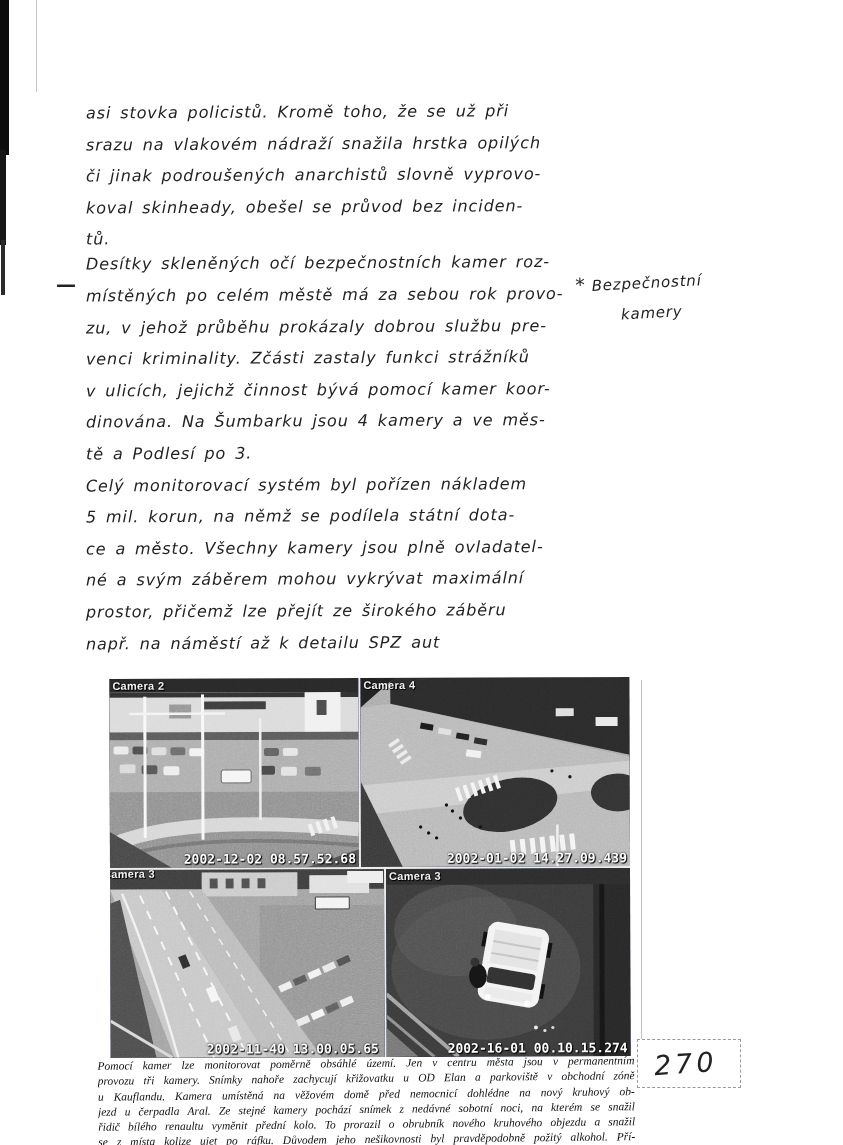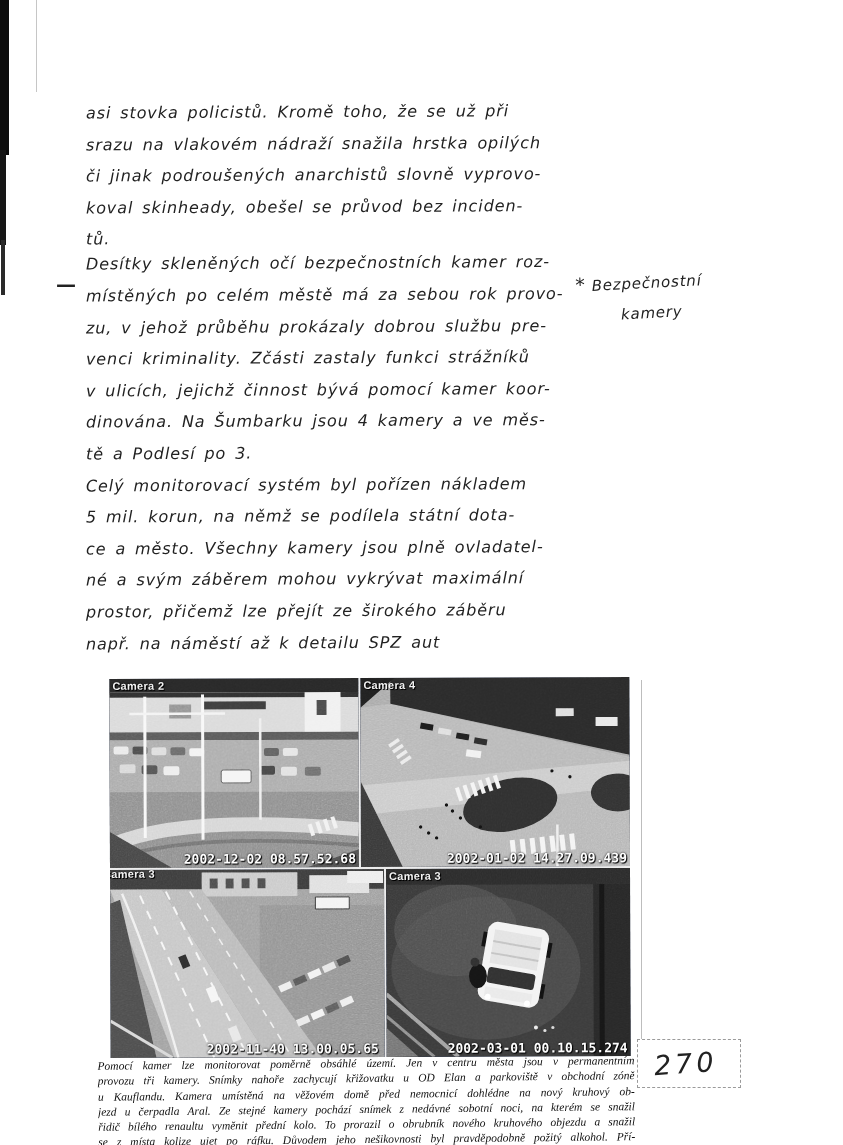--- a/index.html
+++ b/index.html
@@ -297,21 +297,21 @@
           <circle cx="11" cy="76" r="3" fill="#ffffff"></circle>
           <circle cx="51" cy="76" r="3" fill="#ffffff"></circle>
         </g>
         <ellipse cx="92" cy="108" rx="9" ry="12" fill="#141414"></ellipse>
         <circle cx="89" cy="94" r="4.5" fill="#2d2d2d"></circle>
         <circle cx="150" cy="160" r="2" fill="#e9e9e9"></circle>
         <circle cx="159" cy="163" r="1.6" fill="#dcdcdc"></circle>
         <circle cx="167" cy="160" r="1.6" fill="#d2d2d2"></circle>
       </svg>
       <span class="cam-label">Camera 3</span>
-      <span class="timestamp">2002-03-01 00.10.15.274</span>
+      <span class="timestamp">2002-16-01 00.10.15.274</span>
     </div>
 
     <svg class="grain-svg" width="520" height="379">
       <filter id="grainF">
         <feTurbulence type="fractalNoise" baseFrequency="0.8" numOctaves="2" stitchTiles="stitch"></feTurbulence>
         <feColorMatrix type="saturate" values="0"></feColorMatrix>
       </filter>
       <rect width="520" height="379" filter="url(#grainF)"></rect>
     </svg>
   </div>

